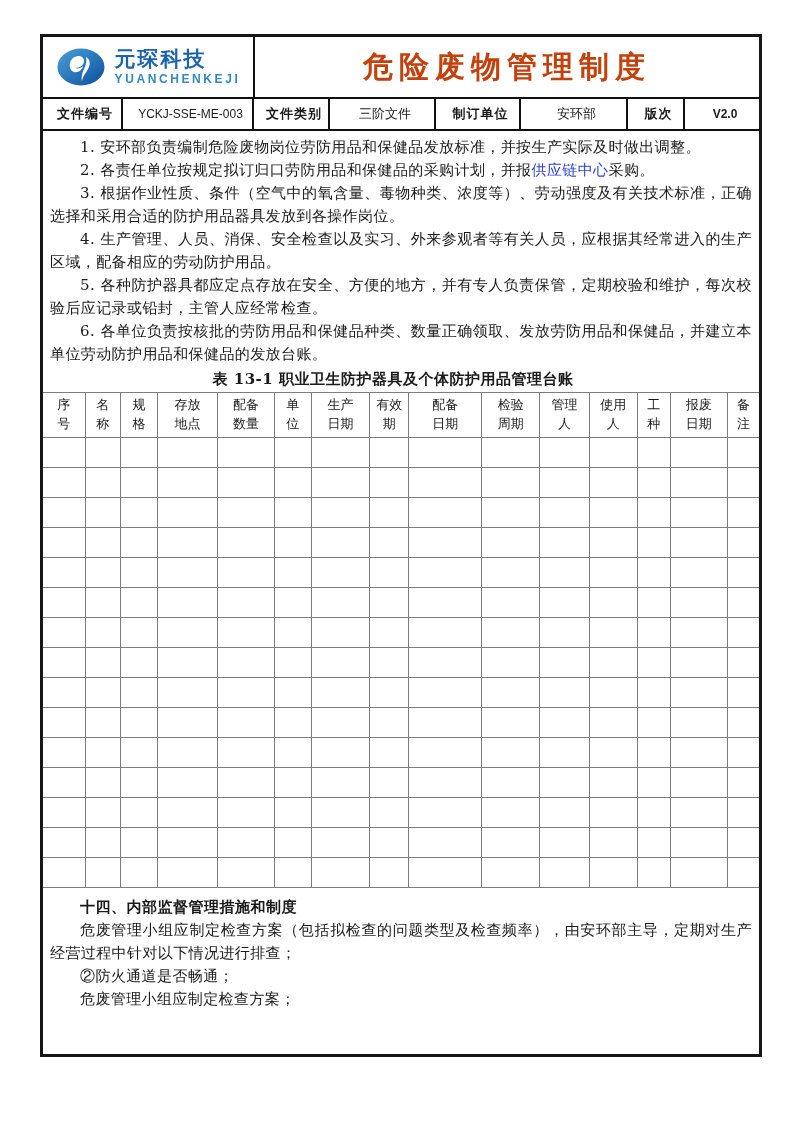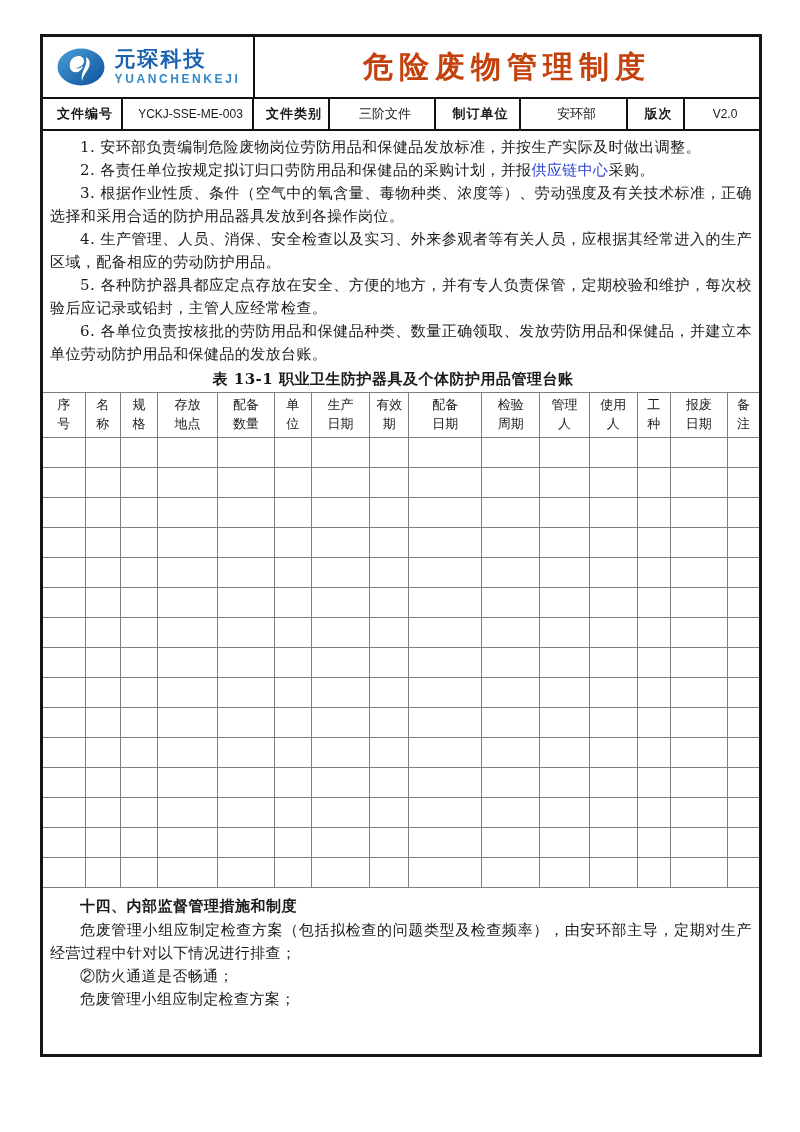--- a/index.html
+++ b/index.html
@@ -42,21 +42,21 @@
   .meta-row {
     display: grid;
     grid-template-columns: 80px 131px 76px 106px 85px 107px 57px 1fr;
     height: 32px; border-bottom: 2px solid #111;
   }
   .meta-cell {
     display: flex; align-items: center; justify-content: center;
     border-right: 2px solid #111;
     font-size: 13px; overflow: hidden; white-space: nowrap; margin-left: 6px;
   }
-  .meta-cell:last-child { border-right: none; }
+  .meta-cell:last-child { border-right: none; font-weight: bold; }
   .meta-label { font-weight: bold; letter-spacing: 1px; }
   .meta-value-latin { font-family: "Liberation Sans", sans-serif; font-size: 12px; }
   
   .body-text { padding: 5px 7px 0 7px; }
   .para {
     font-size: 15px; line-height: 23px; text-align: justify;
     text-indent: 2em; letter-spacing: 0.4px;
   }
   .link-text { color: #2b3fd6; cursor: pointer; }
   
@@ -75,21 +75,21 @@
     white-space: pre-line; text-align: center; vertical-align: middle;
     height: 45px;
   }
   table.ledger td { height: 30px; }
   table.ledger tr > *:first-child { border-left: none; }
   table.ledger tr > *:last-child { border-right: none; }
   
   .section14 { padding: 8px 7px 0 7px; }
   .section-heading {
     font-size: 15px; font-weight: bold; text-indent: 2em;
-    line-height: 23px; letter-spacing: 0.5px; font-family: Liberation Mono, monospace;
+    line-height: 23px; letter-spacing: 0.5px;
   }
   .section-item { font-size: 15px; line-height: 23px; text-indent: 2em; letter-spacing: 0.4px; }
 </style>
 </head>
 <body>
 
 <div class="page">
 
   <div class="doc-header">
     <div class="logo-cell">

